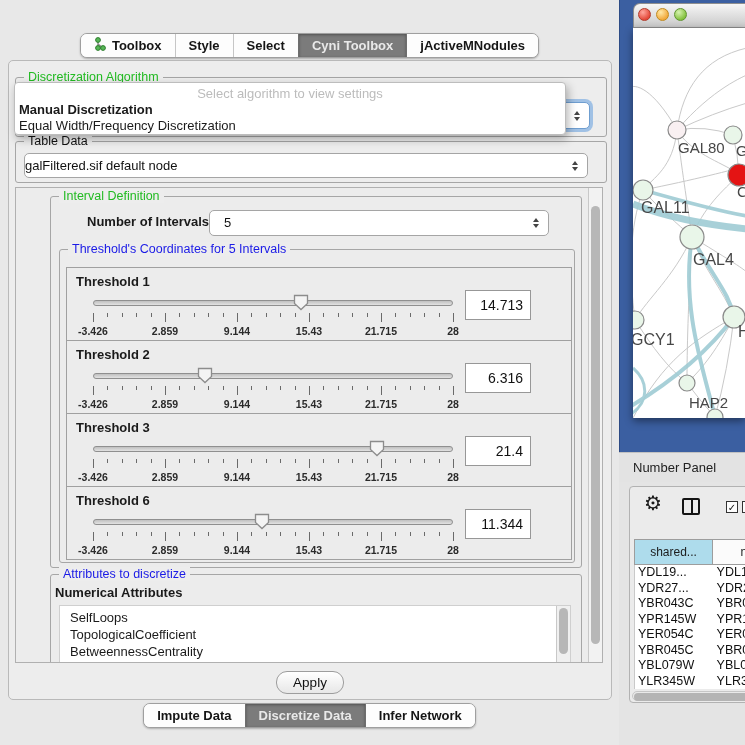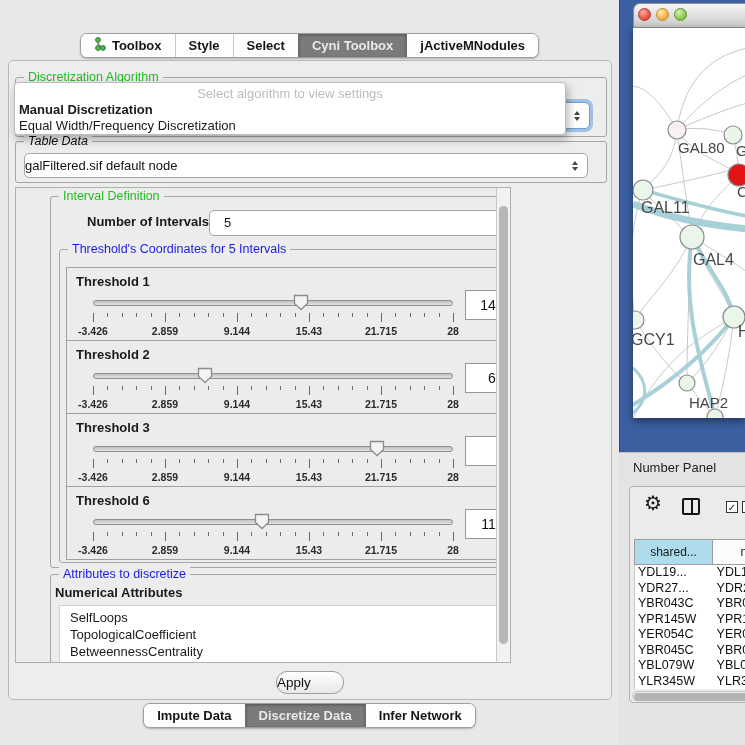--- a/index.html
+++ b/index.html
@@ -23,21 +23,21 @@
   .tab + .tab{border-left:1px solid #c6c6c6;}
   .tab.sel{background:#7b7b7b;color:#e9e9e9;border-left:1px solid #6e6e6e;box-shadow:inset 0 1px 3px rgba(0,0,0,.35);}
   .tab.sel + .tab{border-left:1px solid #6e6e6e;}
   .net-ico{margin-right:6px;}
 
   
   #main-panel{position:absolute;left:8px;top:60px;width:604px;height:640px;
     background:#ededed;border:1px solid #b9b9b9;border-radius:5px;}
   .group{position:absolute;border:1px solid #a6a6a6;border-radius:3px;}
   .gtitle{position:absolute;top:-8px;left:8px;background:#ededed;padding:0 4px;font-size:12.5px;}
-  .gtitle.green{color:#22bb22;} .gtitle.blue{color:#1a1ae6;} .gtitle.black{color:#111;font-style:italic;}
+  .gtitle.green{color:#22bb22;} .gtitle.blue{color:#1a1ae6;} .gtitle.black{color:#111;}
 
   
   .combo{position:absolute;background:#fff;border:1px solid #a5a5a5;border-radius:5px;font-size:13px;}
   .combo .cval{position:absolute;left:0;top:0;line-height:24px;color:#111;white-space:nowrap;}
   .stepper{position:absolute;right:9px;top:50%;transform:translateY(-50%);display:flex;flex-direction:column;gap:2px;}
   .stepper i{display:block;width:0;height:0;border-left:3.5px solid transparent;border-right:3.5px solid transparent;}
   .stepper .up{border-bottom:4px solid #444;} .stepper .dn{border-top:4px solid #444;}
 
   
   #algo-group{left:6px;top:16px;width:592px;height:60px;}
@@ -46,21 +46,21 @@
   #algo-popup{position:absolute;left:5px;top:21px;width:552px;height:53px;z-index:10;
     background:#fff;border:1px solid #bdbdbd;border-radius:4px;box-shadow:2px 4px 10px rgba(0,0,0,.30);}
   #algo-popup .ph{display:block;text-align:center;color:#bcbcbc;font-size:13px;line-height:17px;padding-top:2px;}
   #algo-popup .opt{display:block;font-size:13px;line-height:16px;padding-left:4px;white-space:nowrap;}
   #algo-popup .opt.b{font-weight:bold;}
 
   #tabledata-group{left:6px;top:80px;width:592px;height:42px;}
   #tabledata-combo{left:8px;top:11px;width:564px;height:25px;}
 
   
-  #scrollpane{position:absolute;left:6px;top:126px;width:496px;height:476px;
+  #scrollpane{position:absolute;left:6px;top:126px;width:588px;height:476px;
     border:1px solid #b0b0b0;background:#ececec;overflow:hidden;}
   .vtrack{position:absolute;right:0;top:0;width:14px;height:100%;background:#f2f2f2;border-left:1px solid #c8c8c8;}
   .vthumb{position:absolute;left:2px;width:9px;background:#b7b7b7;border-radius:5px;}
 
   #interval-group{left:34px;top:8px;width:532px;height:372px;background:#ececec;}
   #count-label{position:absolute;left:36px;top:17px;font-size:13px;font-weight:bold;}
   #count-combo{left:158px;top:13px;width:340px;height:26px;}
   #thr-group{left:8px;top:52px;width:516px;height:314px;}
   #threshold-stack{position:absolute;left:6px;top:18px;width:506px;}
   .tbox{position:relative;width:506px;height:74px;border:1px solid #a0a0a0;margin-top:-1px;background:#ececec;}
@@ -79,21 +79,21 @@
     font-family:"Liberation Sans",sans-serif;}
 
   #attr-group{left:34px;top:386px;width:532px;height:200px;background:#ececec;}
   #attr-heading{position:absolute;left:4px;top:10px;font-size:13px;font-weight:bold;}
   #attr-list{position:absolute;left:8px;top:30px;width:512px;height:160px;background:#fff;border:1px solid #cfcfcf;}
   .attr-item{font-size:13px;line-height:17px;padding-left:10px;}
   #attr-list .vtrack{background:#f0f0f0;}
 
   #apply-btn{position:absolute;left:50%;transform:translateX(-50%);top:610px;width:68px;height:23px;
     background:linear-gradient(#ffffff,#e7e7e7);border:1px solid #9d9d9d;border-radius:11px;
-    font-size:13.5px;text-align:left;line-height:21px;color:#111;}
+    font-size:13.5px;text-align:center;line-height:21px;color:#111;}
 
   
   #right-panel{position:absolute;left:619px;top:0;width:126px;height:745px;background:#e4e4e4;}
   #net-bg{position:absolute;left:0;top:0;width:100%;height:452px;background:#3b5fa1;border-left:1px solid #2d4b85;}
   #net-titlebar{position:absolute;left:13px;top:3px;width:calc(100% - 13px);height:25px;
     border-radius:7px 0 0 0;background:linear-gradient(#f6f6f6,#c9c9c9);
     border:1px solid #8e8e8e;border-right:none;}
   .light{position:absolute;top:4px;width:13px;height:13px;border-radius:50%;}
   #light-red{left:4px;background:radial-gradient(circle at 35% 30%,#ffa79d,#e4493a 70%);border:1px solid #b03a2b;}
   #light-yellow{left:22px;background:radial-gradient(circle at 35% 30%,#ffe9a8,#f2a93c 70%);border:1px solid #c08a1e;}

